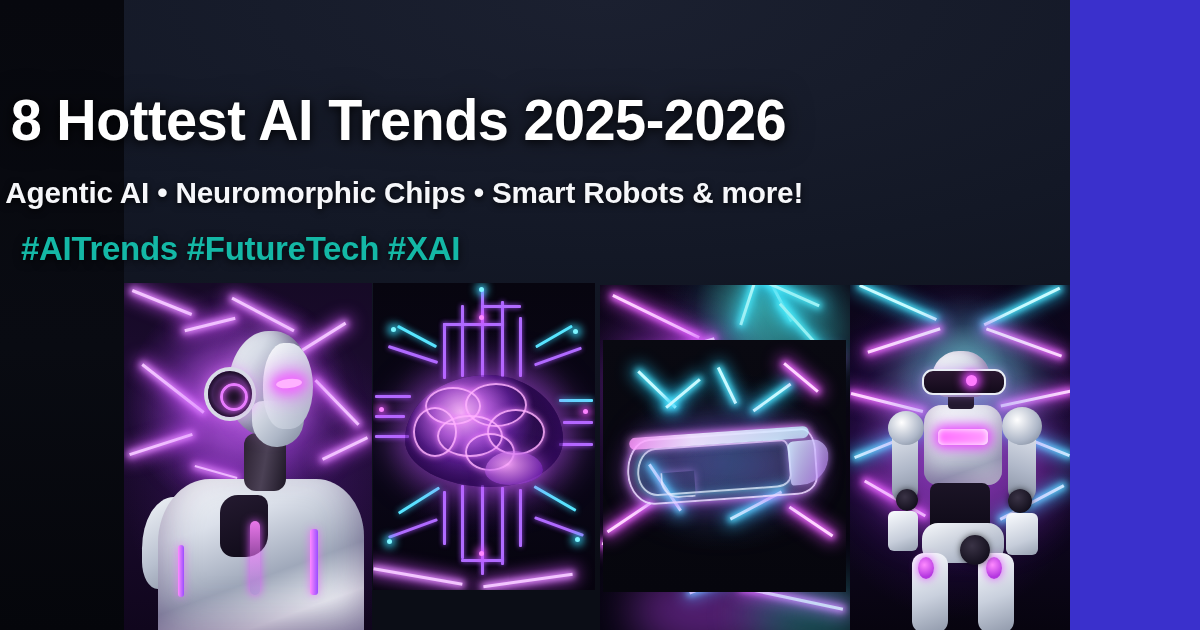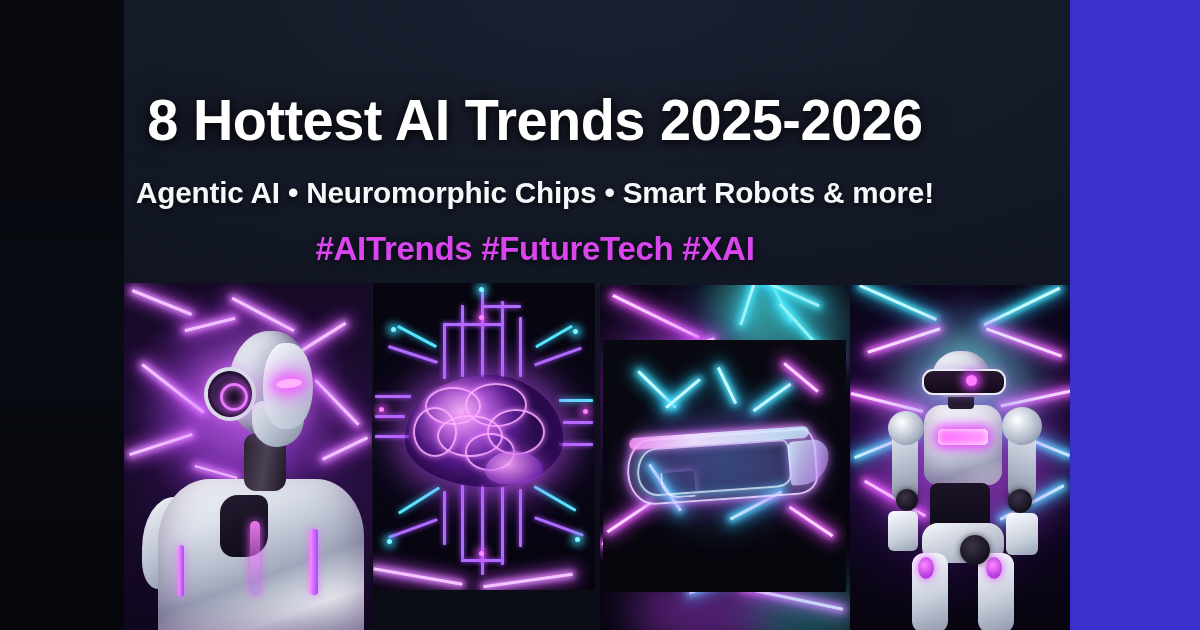--- a/index.html
+++ b/index.html
@@ -286,21 +286,21 @@
   }
   .rb-knee{
     border-radius:50%;
     background:radial-gradient(circle at 40% 36%,#ff8aff,#b437e0 70%);
     box-shadow:0 0 10px #e04cff;
   }
 
   
   .text-wrap{
     position:absolute;left:0;top:0;width:1070px;
-    text-align:center;pointer-events:none;
+    pointer-events:none;
   }
   .title{
     margin:0;padding:0;
     font-size:57px;line-height:1;
     font-weight:700;letter-spacing:-.5px;
     color:#ffffff;
     text-shadow:0 2px 10px rgba(0,0,0,.85), 0 0 28px rgba(0,0,0,.55);
     padding-top:92px;
     transform:scaleX(.98);
   }
@@ -308,23 +308,24 @@
     margin:0;padding-top:27px;
     font-size:30px;line-height:1.1;font-weight:700;
     color:#f6f7fa;
     letter-spacing:-.2px;
     text-shadow:0 2px 8px rgba(0,0,0,.85);
     transform:scaleX(.99);
   }
   .hashtags{
     margin:0;padding-top:22px;
     font-size:33px;line-height:1.1;font-weight:700;
-    color:#d946ef;
+    color:#14b8a6;
     letter-spacing:-.3px;
     text-shadow:0 2px 9px rgba(0,0,0,.8);
+    padding-left:21px;
   }
 </style>
 </head>
 <body>
 
 <div id="card">
 
   <div class="backdrop"></div>
   <div class="backdrop-left"></div>
 

